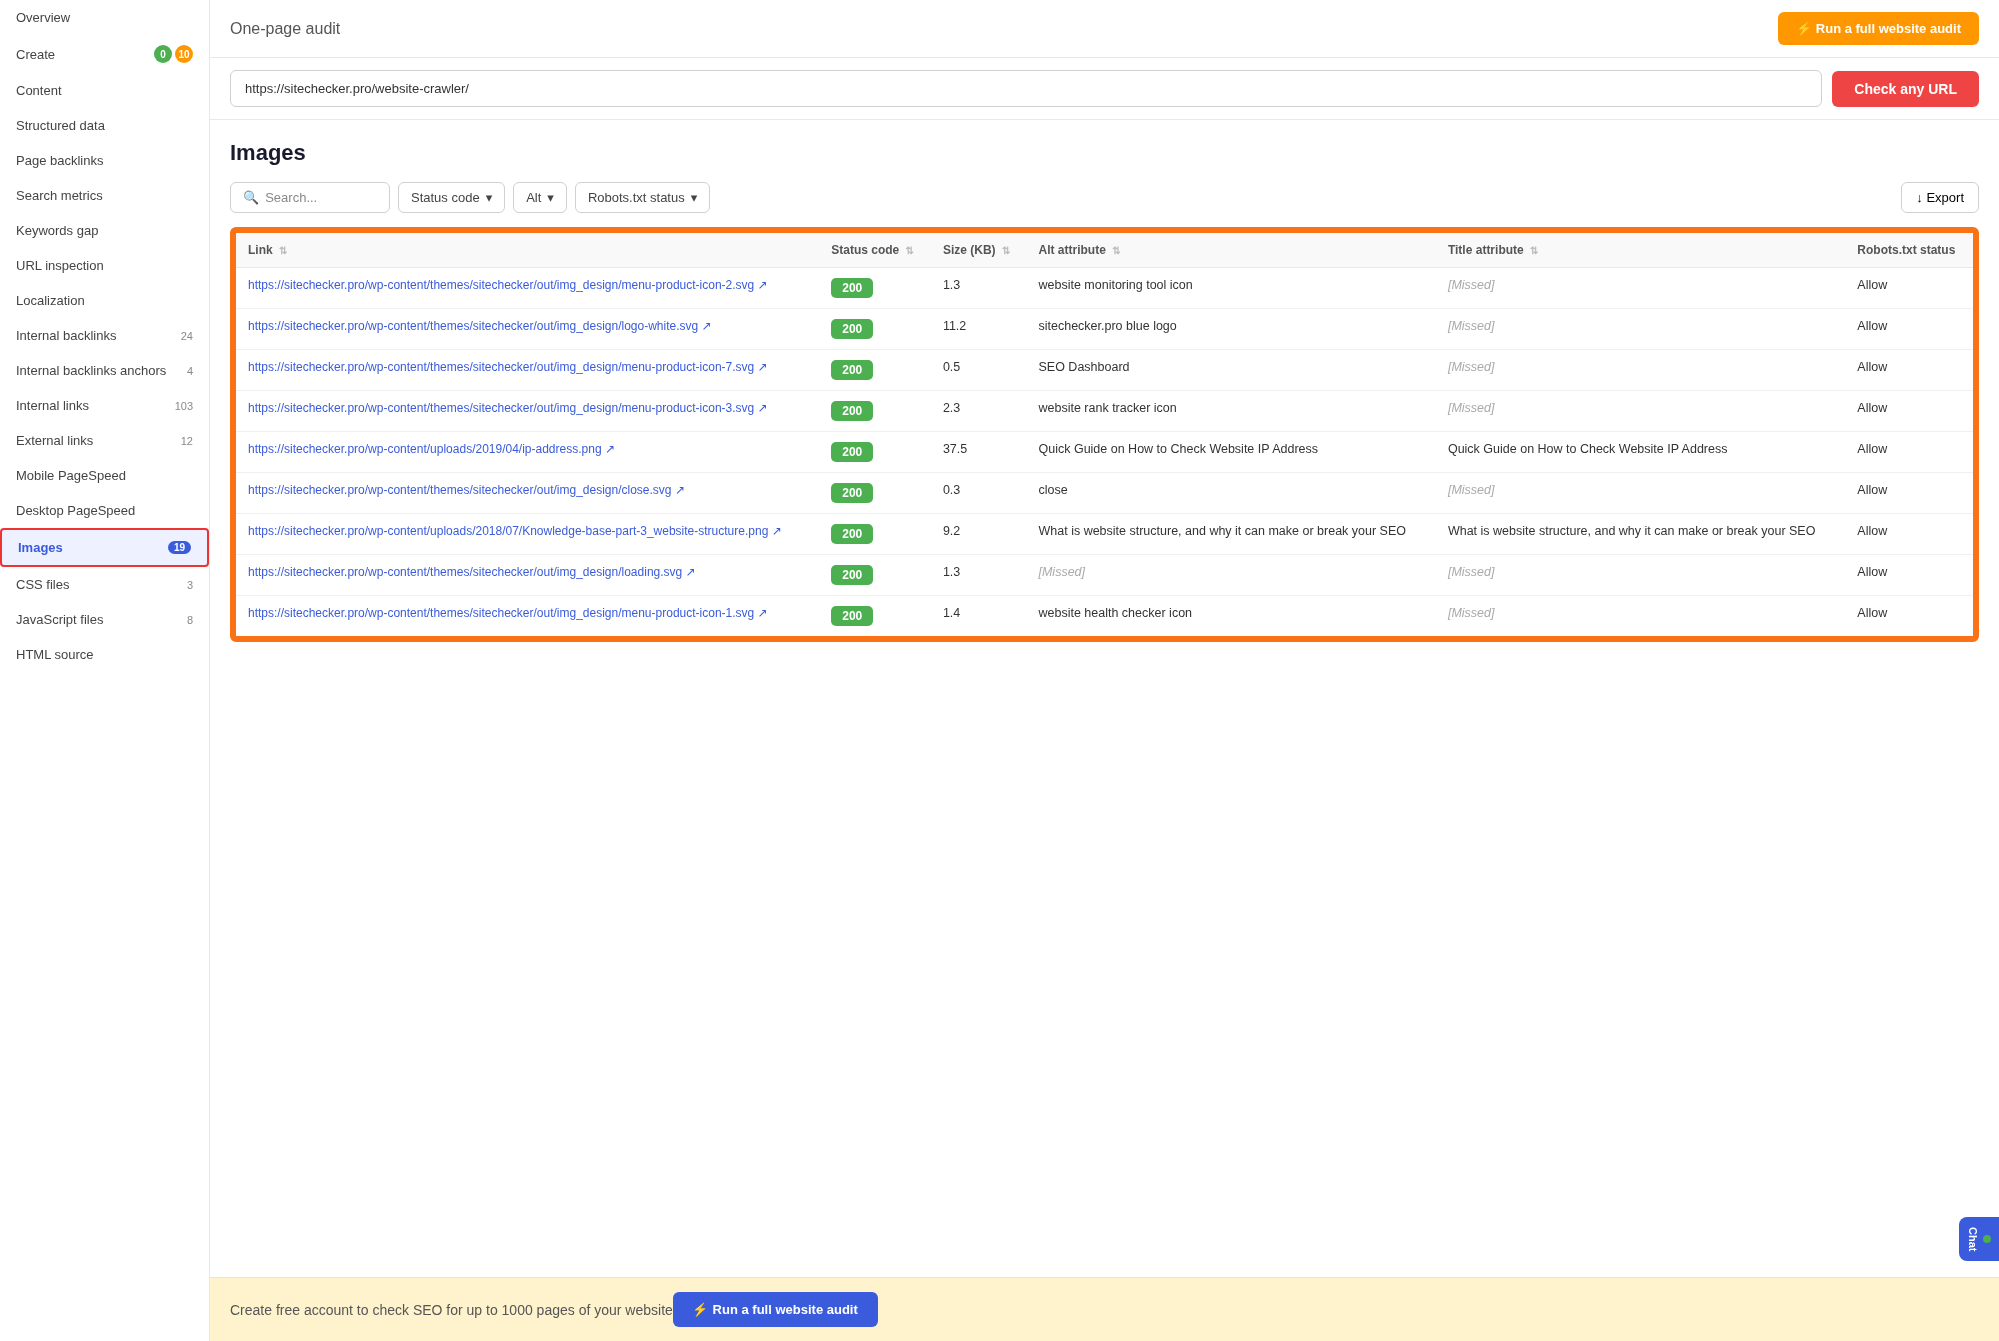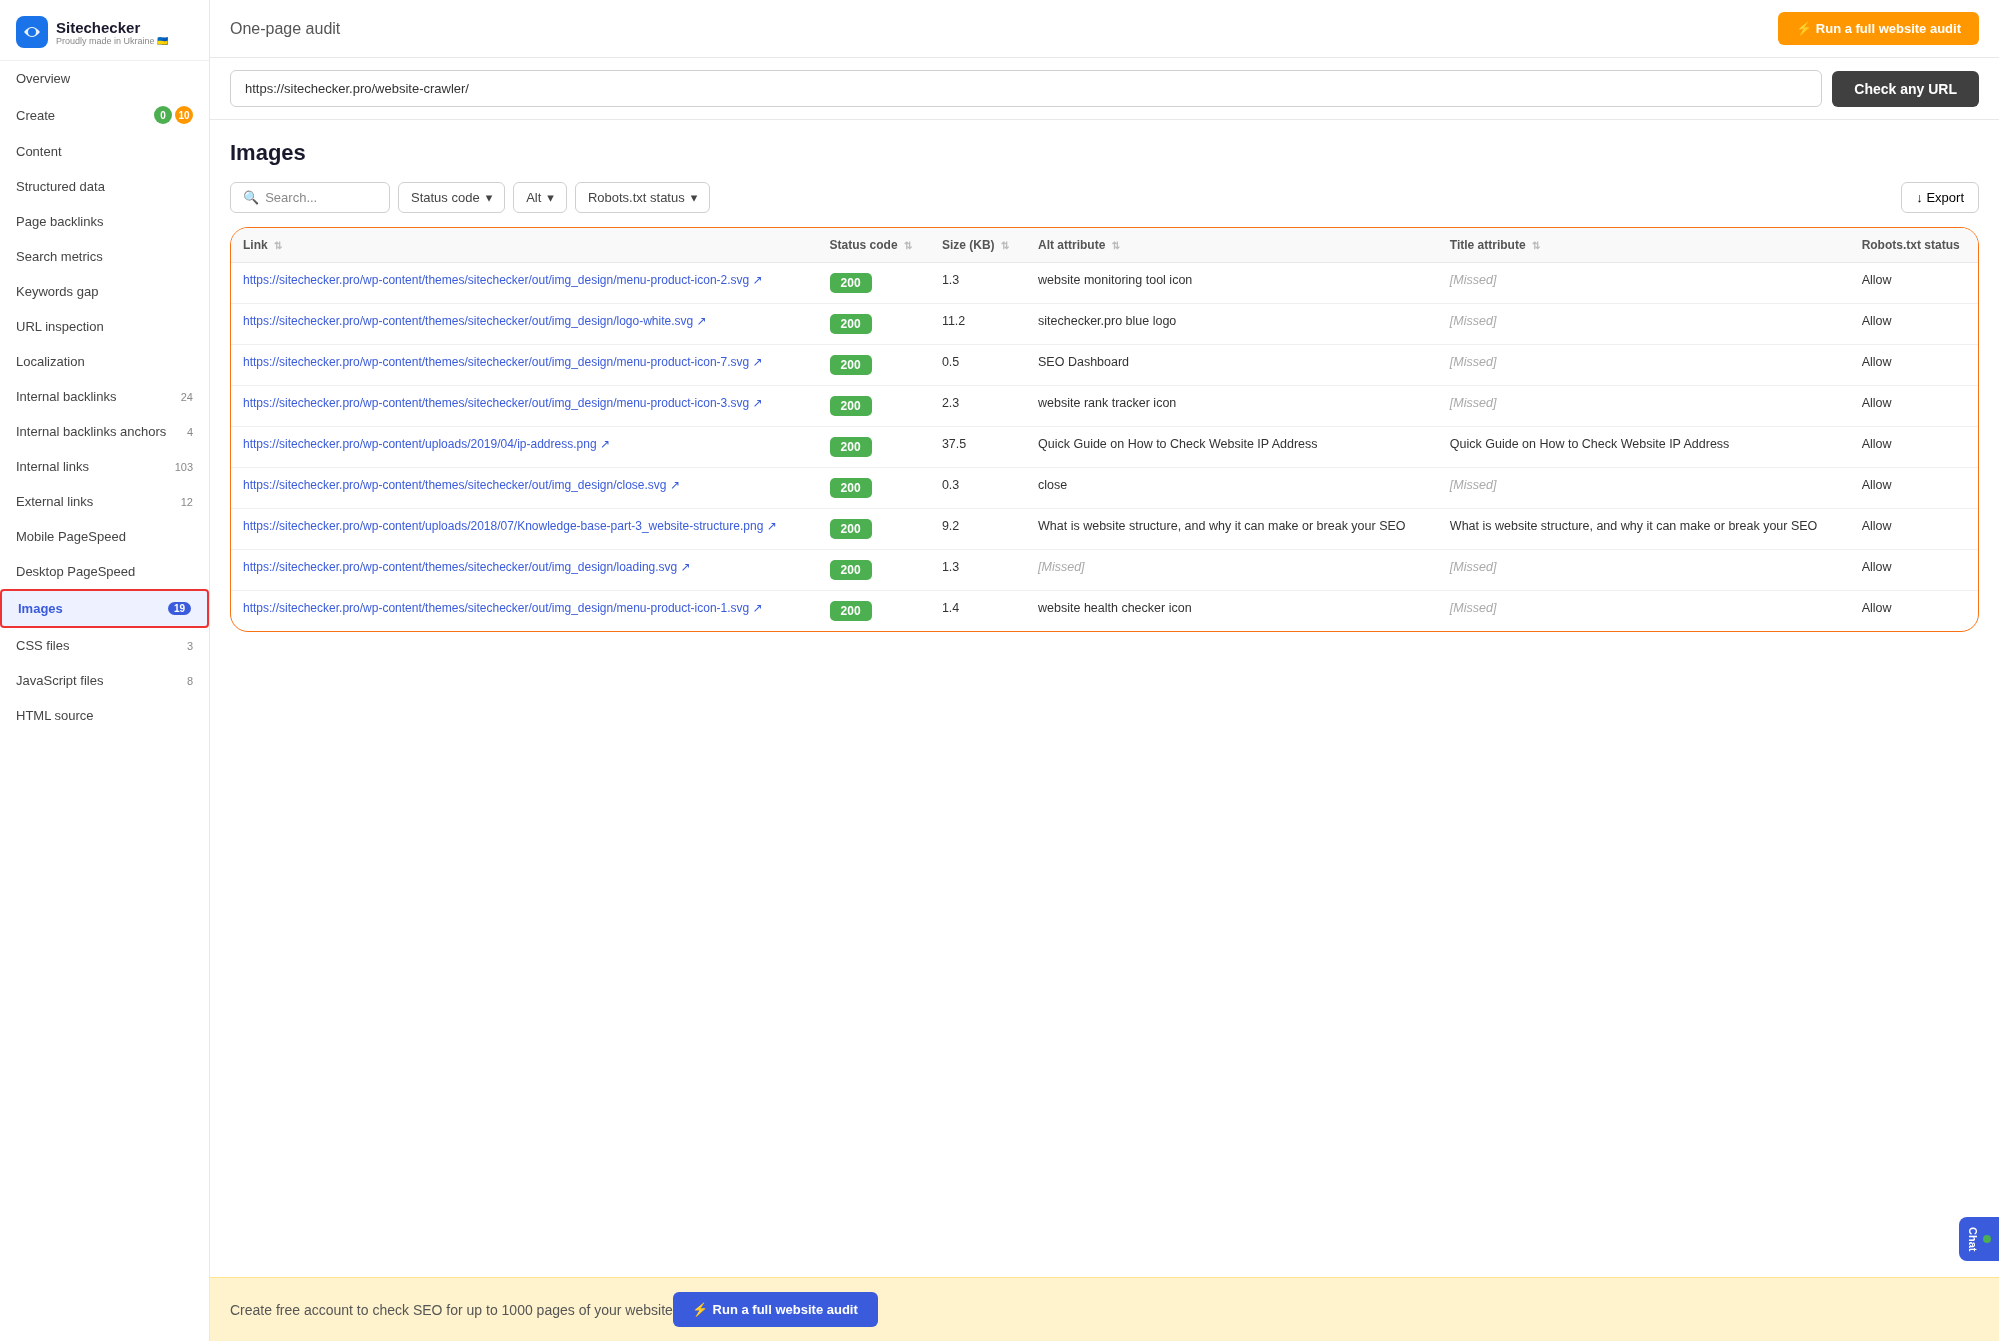--- a/index.html
+++ b/index.html
@@ -103,21 +103,21 @@
     .url-input {
       flex: 1;
       border: 1px solid #d0d0d0;
       border-radius: 6px;
       padding: 10px 14px;
       font-size: 13px;
       color: #333;
       outline: none;
     }
     .btn-check-url {
-      background: #404040;
+      background: #ef4444;
       color: #fff;
       border: none;
       border-radius: 6px;
       padding: 10px 22px;
       font-size: 14px;
       font-weight: 600;
       cursor: pointer;
     }
 
     .content-area {
@@ -169,22 +169,22 @@
       font-size: 13px;
       cursor: pointer;
       background: #fff;
       display: flex;
       align-items: center;
       gap: 6px;
     }
 
     
     .table-wrapper {
-      border: 1px solid #f97316;
-      border-radius: 18px;
+      border: 6px solid #f97316;
+      border-radius: 6px;
       overflow: hidden;
     }
     table {
       width: 100%;
       border-collapse: collapse;
       font-size: 12.5px;
     }
     thead tr {
       background: #f9f9f9;
       border-bottom: 1px solid #e8e8e8;
@@ -274,32 +274,20 @@
       width: 8px;
       height: 8px;
       background: #4CAF50;
       border-radius: 50%;
     }
   </style>
 </head>
 <body>
 
 <div class="sidebar">
-  <div class="logo-area">
-
-    <svg class="logo-icon" viewBox="0 0 32 32" xmlns="http://www.w3.org/2000/svg">
-      <rect width="32" height="32" rx="8" fill="#1a73e8"></rect>
-      <path d="M8 16 Q16 6 24 16 Q16 26 8 16Z" fill="#fff" opacity="0.9"></path>
-      <circle cx="16" cy="16" r="4" fill="#1a73e8"></circle>
-    </svg>
-    <div>
-      <div class="logo-text">Sitechecker</div>
-      <div class="logo-sub">Proudly made in Ukraine 🇺🇦</div>
-    </div>
-  </div>
 
   <div class="nav-item">
     <span>Overview</span>
   </div>
   <div class="nav-item">
     <span>Create</span>
     <span class="nav-badge">
       <span class="badge badge-green">0</span>
       <span class="badge badge-orange">10</span>
     </span>

